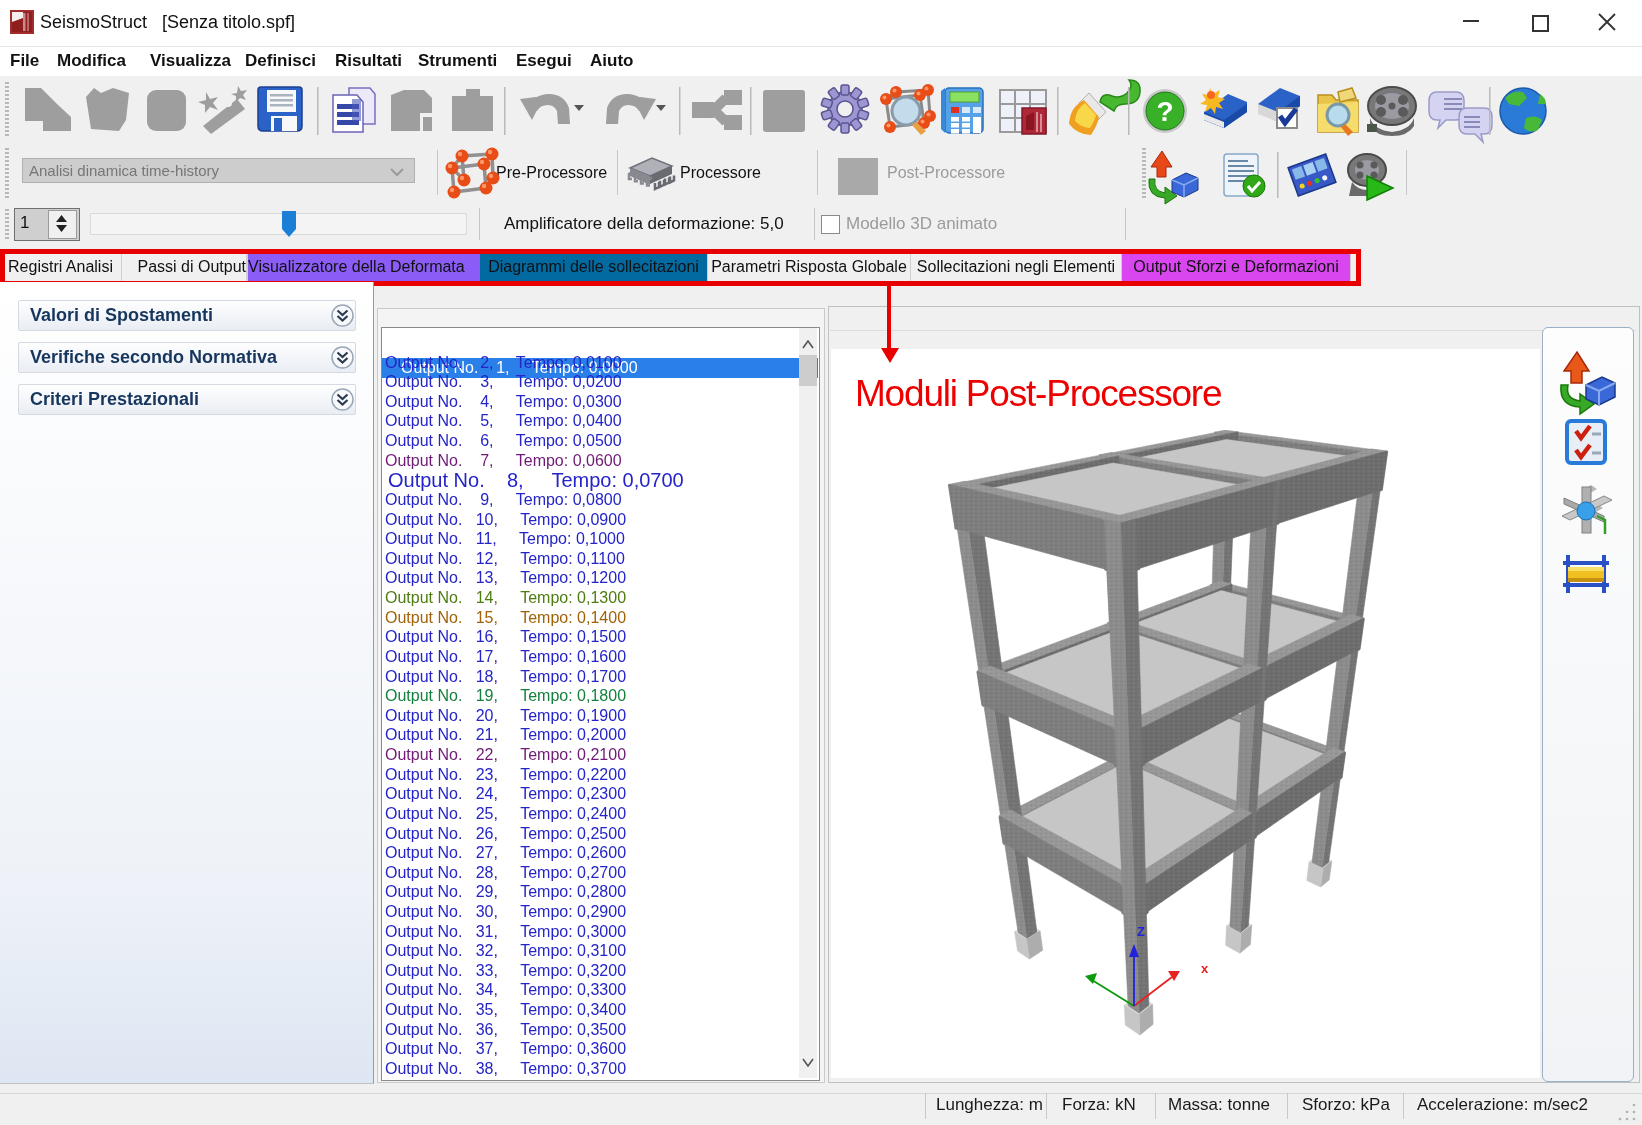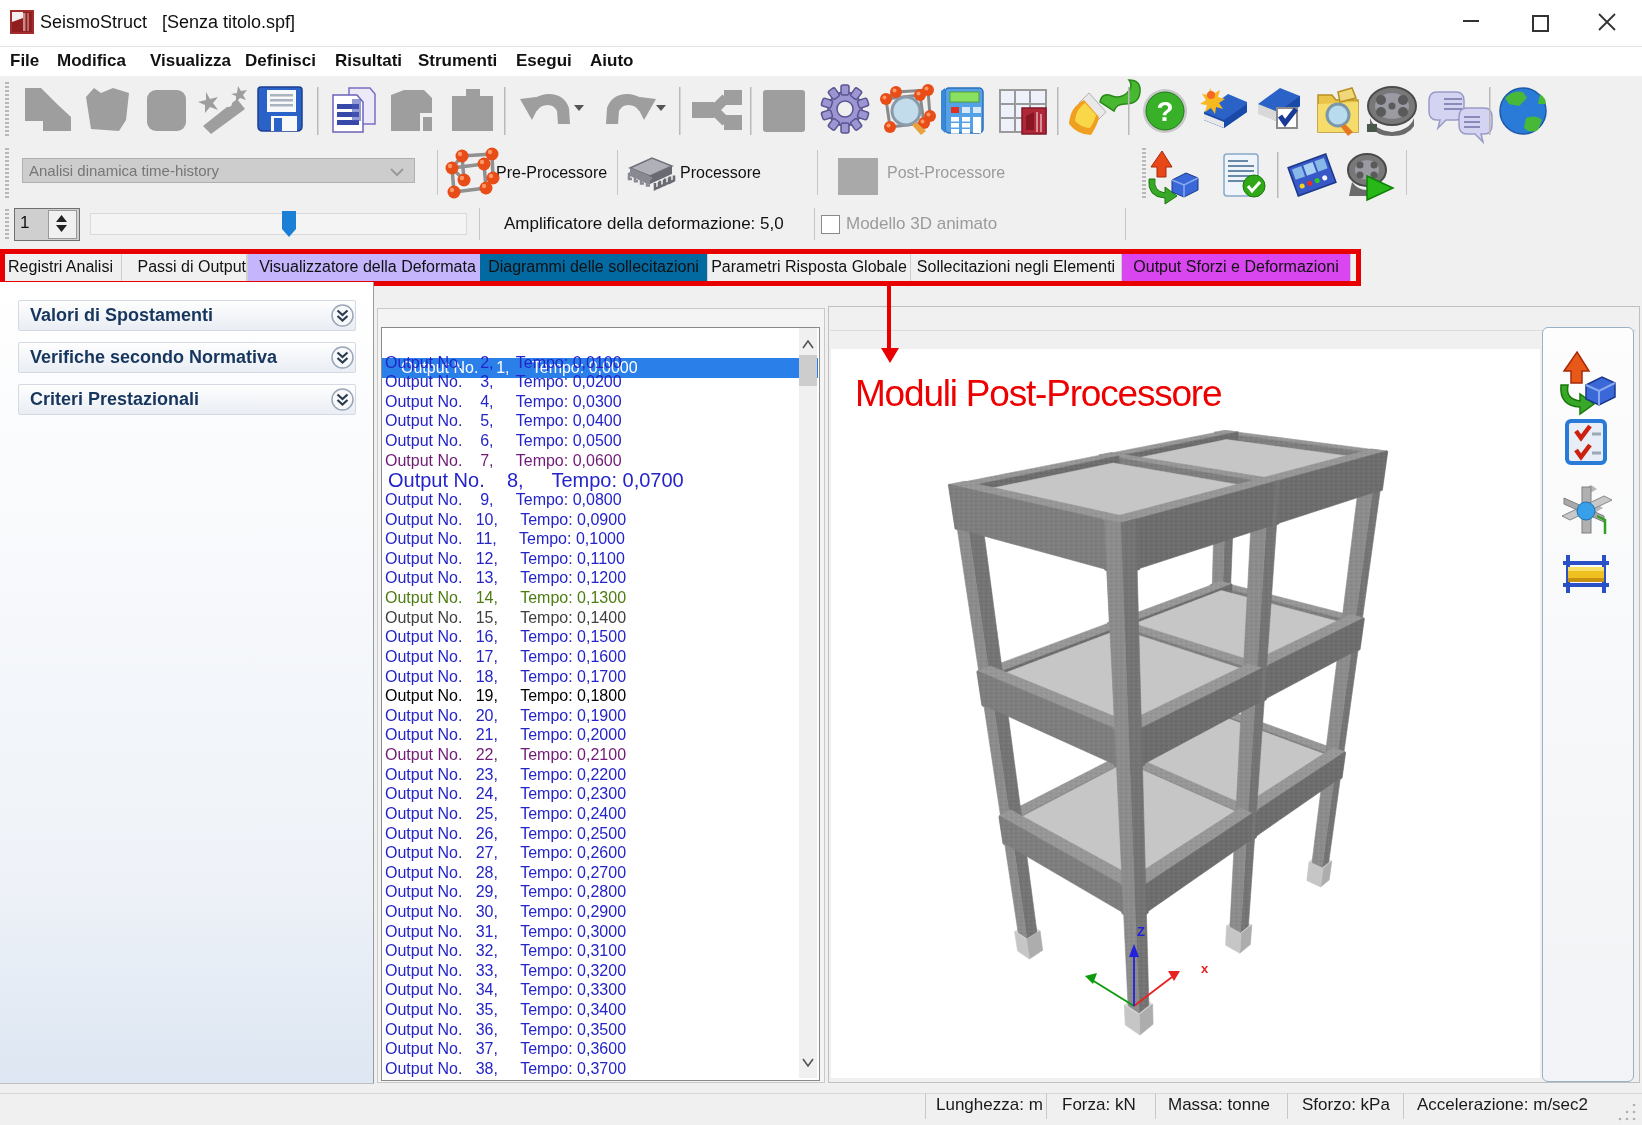--- a/index.html
+++ b/index.html
@@ -326,21 +326,21 @@
 <div class="abs" style="left:504px;top:214px;font-size:17px;color:#111;">Amplificatore della deformazione: 5,0</div>
 <div class="sep" style="left:814px;top:208px;height:32px;"></div>
 <div class="abs" style="left:821px;top:215px;width:17px;height:17px;background:#fff;border:1px solid #8a8a8a;"></div>
 <div class="abs" style="left:846px;top:214px;font-size:17px;color:#9b9b9b;">Modello 3D animato</div>
 <div class="sep" style="left:1125px;top:208px;height:32px;"></div>
 
 <div class="abs" style="left:0;top:247px;width:1642px;height:35px;background:#f0f0f0;"></div>
 <div class="abs" id="tabs" style="left:0;top:252px;height:29px;font-size:16px;color:#111;">
     <div class="abs" style="left:0px;top:2px;width:122px;height:27px;background:#f0f0f0;border-right:1px solid #cfcfcf;box-sizing:border-box;text-align:center;line-height:25px;font-size:16px;">Registri Analisi</div>
     <div class="abs" style="left:122px;top:2px;width:125px;height:27px;background:#f0f0f0;border-right:1px solid #cfcfcf;box-sizing:border-box;text-align:right;line-height:25px;font-size:16px;">Passi di Output</div>
-    <div class="abs" style="left:247px;top:0px;width:241px;height:30px;background:#c4b5fd;border:1px solid #d0d0d0;border-bottom:none;box-sizing:border-box;text-align:center;line-height:27px;font-size:16px;">Visualizzatore della Deformata</div>
+    <div class="abs" style="left:247px;top:0px;width:241px;height:30px;background:#8b5cf6;border:1px solid #d0d0d0;border-bottom:none;box-sizing:border-box;line-height:27px;font-size:16px;">Visualizzatore della Deformata</div>
     <div class="abs" style="left:480px;top:2px;width:228px;height:27px;background:#0369a1;border-right:1px solid #cfcfcf;box-sizing:border-box;text-align:center;line-height:25px;font-size:16px;">Diagrammi delle sollecitazioni</div>
     <div class="abs" style="left:708px;top:2px;width:203px;height:27px;background:#f0f0f0;border-right:1px solid #cfcfcf;box-sizing:border-box;text-align:center;line-height:25px;font-size:16px;">Parametri Risposta Globale</div>
     <div class="abs" style="left:911px;top:2px;width:211px;height:27px;background:#f0f0f0;border-right:1px solid #cfcfcf;box-sizing:border-box;text-align:center;line-height:25px;font-size:16px;">Sollecitazioni negli Elementi</div>
     <div class="abs" style="left:1122px;top:2px;width:229px;height:27px;background:#d946ef;border-right:1px solid #cfcfcf;box-sizing:border-box;text-align:center;line-height:25px;font-size:16px;">Output Sforzi e Deformazioni</div>
   </div>
 
 <div class="abs" style="left:0;top:249px;width:1351px;height:27px;border:5px solid #e80000;"></div>
 
 <div class="abs" style="left:0;top:282px;width:373px;height:801px;background:linear-gradient(#ffffff,#eef2f8 75%,#dde6f2);border-right:1px solid #9a9a9a;border-bottom:1px solid #c0c0c0;"></div>
 <div id="acc">
@@ -377,25 +377,25 @@
     <div class="abs" style="left:385px;top:411px;width:414px;height:20px;color:#2424c8;font-size:16px;line-height:20px;">Output No.&nbsp;&nbsp;&nbsp;&nbsp;5,&nbsp;&nbsp;&nbsp;&nbsp;&nbsp;Tempo: 0,0400</div>
     <div class="abs" style="left:385px;top:431px;width:414px;height:20px;color:#2424c8;font-size:16px;line-height:20px;">Output No.&nbsp;&nbsp;&nbsp;&nbsp;6,&nbsp;&nbsp;&nbsp;&nbsp;&nbsp;Tempo: 0,0500</div>
     <div class="abs" style="left:385px;top:451px;width:414px;height:20px;color:#701a75;font-size:16px;line-height:20px;">Output No.&nbsp;&nbsp;&nbsp;&nbsp;7,&nbsp;&nbsp;&nbsp;&nbsp;&nbsp;Tempo: 0,0600</div>
     <div class="abs" style="left:388px;top:470px;width:414px;height:20px;color:#2424c8;font-size:20px;line-height:20px;">Output No.&nbsp;&nbsp;&nbsp;&nbsp;8,&nbsp;&nbsp;&nbsp;&nbsp;&nbsp;Tempo: 0,0700</div>
     <div class="abs" style="left:385px;top:490px;width:414px;height:20px;color:#2424c8;font-size:16px;line-height:20px;">Output No.&nbsp;&nbsp;&nbsp;&nbsp;9,&nbsp;&nbsp;&nbsp;&nbsp;&nbsp;Tempo: 0,0800</div>
     <div class="abs" style="left:385px;top:510px;width:414px;height:20px;color:#2424c8;font-size:16px;line-height:20px;">Output No.&nbsp;&nbsp;&nbsp;10,&nbsp;&nbsp;&nbsp;&nbsp;&nbsp;Tempo: 0,0900</div>
     <div class="abs" style="left:385px;top:529px;width:414px;height:20px;color:#2424c8;font-size:16px;line-height:20px;">Output No.&nbsp;&nbsp;&nbsp;11,&nbsp;&nbsp;&nbsp;&nbsp;&nbsp;Tempo: 0,1000</div>
     <div class="abs" style="left:385px;top:549px;width:414px;height:20px;color:#2424c8;font-size:16px;line-height:20px;">Output No.&nbsp;&nbsp;&nbsp;12,&nbsp;&nbsp;&nbsp;&nbsp;&nbsp;Tempo: 0,1100</div>
     <div class="abs" style="left:385px;top:568px;width:414px;height:20px;color:#2424c8;font-size:16px;line-height:20px;">Output No.&nbsp;&nbsp;&nbsp;13,&nbsp;&nbsp;&nbsp;&nbsp;&nbsp;Tempo: 0,1200</div>
     <div class="abs" style="left:385px;top:588px;width:414px;height:20px;color:#4d7c0f;font-size:16px;line-height:20px;">Output No.&nbsp;&nbsp;&nbsp;14,&nbsp;&nbsp;&nbsp;&nbsp;&nbsp;Tempo: 0,1300</div>
-    <div class="abs" style="left:385px;top:608px;width:414px;height:20px;color:#404040;font-size:16px;line-height:20px;">Output No.&nbsp;&nbsp;&nbsp;15,&nbsp;&nbsp;&nbsp;&nbsp;&nbsp;Tempo: 0,1400</div>
+    <div class="abs" style="left:385px;top:608px;width:414px;height:20px;color:#a16207;font-size:16px;line-height:20px;">Output No.&nbsp;&nbsp;&nbsp;15,&nbsp;&nbsp;&nbsp;&nbsp;&nbsp;Tempo: 0,1400</div>
     <div class="abs" style="left:385px;top:627px;width:414px;height:20px;color:#2424c8;font-size:16px;line-height:20px;">Output No.&nbsp;&nbsp;&nbsp;16,&nbsp;&nbsp;&nbsp;&nbsp;&nbsp;Tempo: 0,1500</div>
     <div class="abs" style="left:385px;top:647px;width:414px;height:20px;color:#2424c8;font-size:16px;line-height:20px;">Output No.&nbsp;&nbsp;&nbsp;17,&nbsp;&nbsp;&nbsp;&nbsp;&nbsp;Tempo: 0,1600</div>
     <div class="abs" style="left:385px;top:667px;width:414px;height:20px;color:#2424c8;font-size:16px;line-height:20px;">Output No.&nbsp;&nbsp;&nbsp;18,&nbsp;&nbsp;&nbsp;&nbsp;&nbsp;Tempo: 0,1700</div>
-    <div class="abs" style="left:385px;top:686px;width:414px;height:20px;color:#000000;font-size:16px;line-height:20px;">Output No.&nbsp;&nbsp;&nbsp;19,&nbsp;&nbsp;&nbsp;&nbsp;&nbsp;Tempo: 0,1800</div>
+    <div class="abs" style="left:385px;top:686px;width:414px;height:20px;color:#15803d;font-size:16px;line-height:20px;">Output No.&nbsp;&nbsp;&nbsp;19,&nbsp;&nbsp;&nbsp;&nbsp;&nbsp;Tempo: 0,1800</div>
     <div class="abs" style="left:385px;top:706px;width:414px;height:20px;color:#2424c8;font-size:16px;line-height:20px;">Output No.&nbsp;&nbsp;&nbsp;20,&nbsp;&nbsp;&nbsp;&nbsp;&nbsp;Tempo: 0,1900</div>
     <div class="abs" style="left:385px;top:725px;width:414px;height:20px;color:#2424c8;font-size:16px;line-height:20px;">Output No.&nbsp;&nbsp;&nbsp;21,&nbsp;&nbsp;&nbsp;&nbsp;&nbsp;Tempo: 0,2000</div>
     <div class="abs" style="left:385px;top:745px;width:414px;height:20px;color:#701a75;font-size:16px;line-height:20px;">Output No.&nbsp;&nbsp;&nbsp;22,&nbsp;&nbsp;&nbsp;&nbsp;&nbsp;Tempo: 0,2100</div>
     <div class="abs" style="left:385px;top:765px;width:414px;height:20px;color:#2424c8;font-size:16px;line-height:20px;">Output No.&nbsp;&nbsp;&nbsp;23,&nbsp;&nbsp;&nbsp;&nbsp;&nbsp;Tempo: 0,2200</div>
     <div class="abs" style="left:385px;top:784px;width:414px;height:20px;color:#2424c8;font-size:16px;line-height:20px;">Output No.&nbsp;&nbsp;&nbsp;24,&nbsp;&nbsp;&nbsp;&nbsp;&nbsp;Tempo: 0,2300</div>
     <div class="abs" style="left:385px;top:804px;width:414px;height:20px;color:#2424c8;font-size:16px;line-height:20px;">Output No.&nbsp;&nbsp;&nbsp;25,&nbsp;&nbsp;&nbsp;&nbsp;&nbsp;Tempo: 0,2400</div>
     <div class="abs" style="left:385px;top:824px;width:414px;height:20px;color:#2424c8;font-size:16px;line-height:20px;">Output No.&nbsp;&nbsp;&nbsp;26,&nbsp;&nbsp;&nbsp;&nbsp;&nbsp;Tempo: 0,2500</div>
     <div class="abs" style="left:385px;top:843px;width:414px;height:20px;color:#2424c8;font-size:16px;line-height:20px;">Output No.&nbsp;&nbsp;&nbsp;27,&nbsp;&nbsp;&nbsp;&nbsp;&nbsp;Tempo: 0,2600</div>
     <div class="abs" style="left:385px;top:863px;width:414px;height:20px;color:#2424c8;font-size:16px;line-height:20px;">Output No.&nbsp;&nbsp;&nbsp;28,&nbsp;&nbsp;&nbsp;&nbsp;&nbsp;Tempo: 0,2700</div>
     <div class="abs" style="left:385px;top:882px;width:414px;height:20px;color:#2424c8;font-size:16px;line-height:20px;">Output No.&nbsp;&nbsp;&nbsp;29,&nbsp;&nbsp;&nbsp;&nbsp;&nbsp;Tempo: 0,2800</div>

